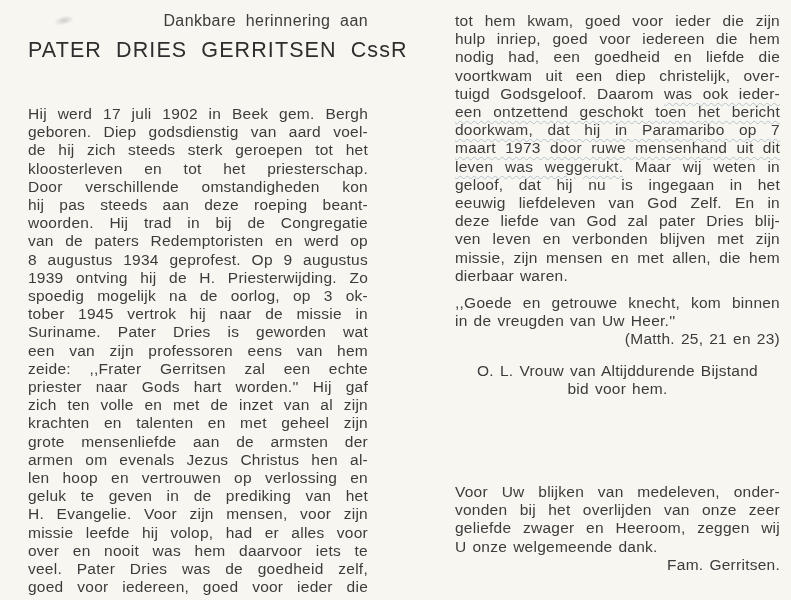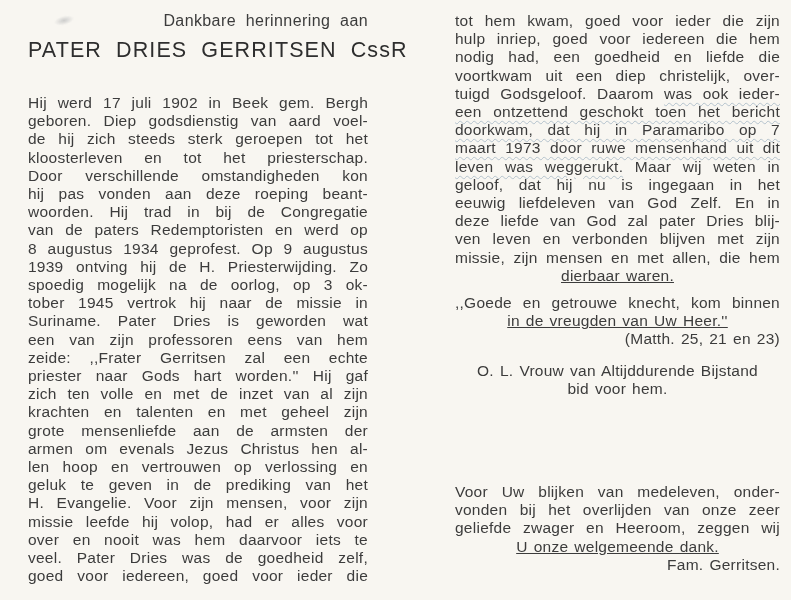--- a/index.html
+++ b/index.html
@@ -30,31 +30,31 @@
   }
   .title{
     margin-top:8px;
     font-size:21.5px;
     font-weight:normal;
     letter-spacing:1.1px;
     word-spacing:7px;
     color:var(--ink-dark);
     white-space:nowrap;
   }
-  .body-block{margin-top:31px;}
+  .body-block{margin-top:42px;}
   .line{
     font-size:15.5px;
     line-height:18.2px;
     letter-spacing:0.25px;
     word-spacing:1.5px;
     text-align:justify;
     text-align-last:justify;
     white-space:normal;
   }
-  .natural{text-align:center;text-align-last:auto;text-decoration:underline;}
+  .natural{text-align:left;text-align-last:auto;}
   .center{text-align:right;text-align-last:center;}
   .right{text-align:right;text-align-last:right;}
   .penciled{
     text-decoration-line:underline;
     text-decoration-style:wavy;
     text-decoration-color:var(--pencil);
     text-decoration-thickness:1.2px;
     text-underline-offset:3px;
   }
   .r-para1{margin-top:12px;}
@@ -76,21 +76,21 @@
 
   <div class="col col-left">
     <div class="kicker">Dankbare herinnering aan</div>
     <div class="title">PATER DRIES GERRITSEN CssR</div>
     <div class="body-block">
       <div class="line">Hij werd 17 juli 1902 in Beek gem. Bergh</div>
       <div class="line">geboren. Diep godsdienstig van aard voel-</div>
       <div class="line">de hij zich steeds sterk geroepen tot het</div>
       <div class="line">kloosterleven en tot het priesterschap.</div>
       <div class="line">Door verschillende omstandigheden kon</div>
-      <div class="line">hij pas vonden aan deze roeping beant-</div>
+      <div class="line">hij pas steeds aan deze roeping beant-</div>
       <div class="line">woorden. Hij trad in bij de Congregatie</div>
       <div class="line">van de paters Redemptoristen en werd op</div>
       <div class="line">8 augustus 1934 geprofest. Op 9 augustus</div>
       <div class="line">1939 ontving hij de H. Priesterwijding. Zo</div>
       <div class="line">spoedig mogelijk na de oorlog, op 3 ok-</div>
       <div class="line">tober 1945 vertrok hij naar de missie in</div>
       <div class="line">Suriname. Pater Dries is geworden wat</div>
       <div class="line">een van zijn professoren eens van hem</div>
       <div class="line">zeide: ,,Frater Gerritsen zal een echte</div>
       <div class="line">priester naar Gods hart worden.'' Hij gaf</div>

